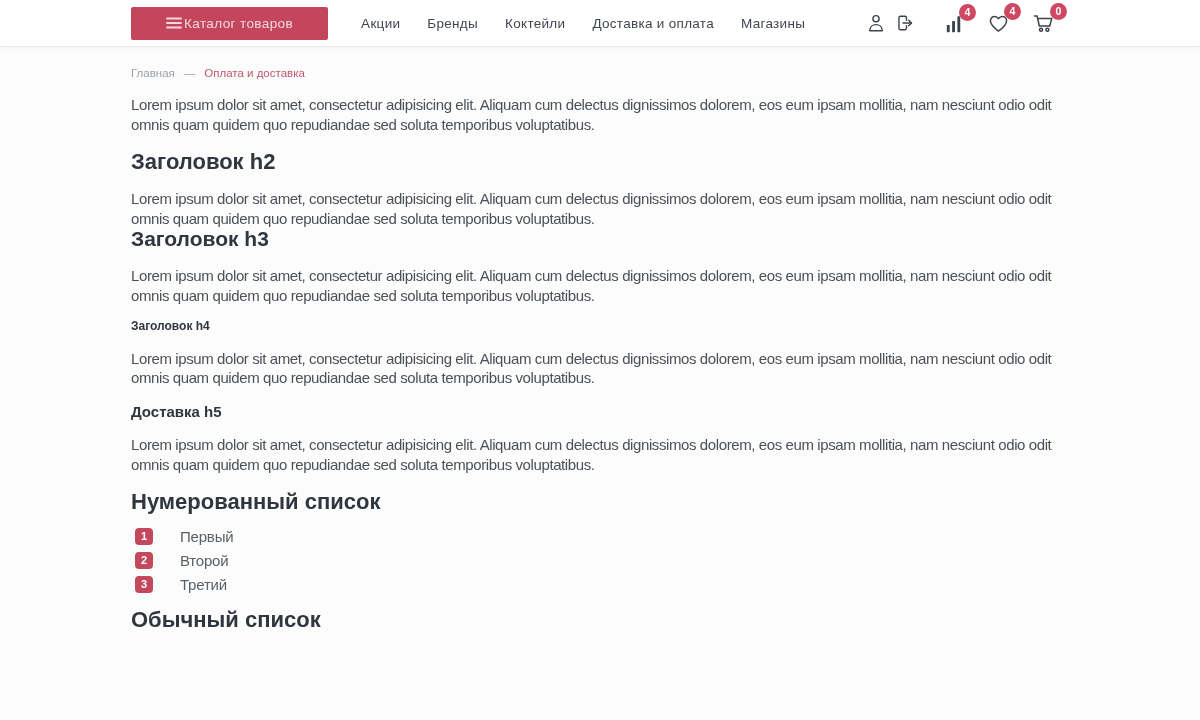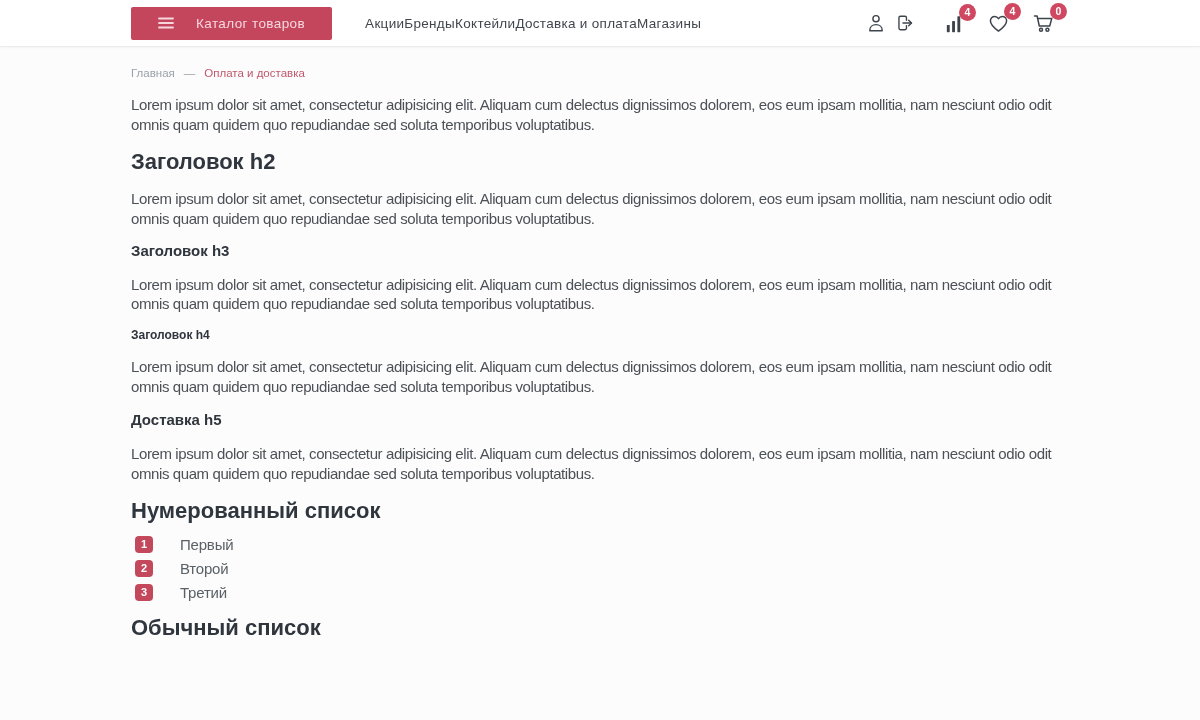--- a/index.html
+++ b/index.html
@@ -21,33 +21,33 @@
   .header-inner {
     margin-left: 131px;
     width: 926px;
     height: 46px;
     display: flex;
     align-items: center;
   }
   .catalog-btn {
     display: inline-flex;
     align-items: center;
-    gap: 22px;
+    gap: 2px;
     height: 33px;
-    padding: 0 27px;
+    padding: 0 35px;
     background: #c4465d;
     color: #f6d7de;
     border: none;
     border-radius: 2px;
     font-family: "Liberation Sans", sans-serif;
     font-size: 13.5px;
     letter-spacing: 0.4px;
     cursor: pointer;
   }
-  nav { display: flex; margin-left: 33px; }
+  nav { display: flex; gap: 27px; margin-left: 33px; }
   nav a {
     font-size: 13.5px;
     color: #40464e;
     letter-spacing: 0.3px;
   }
   .header-icons { margin-left: auto; display: flex; align-items: center; }
   .icon-link { display: inline-flex; position: relative; color: #3d434b; }
   .icon-link + .icon-link { margin-left: 7px; }
   .stat-group { display: flex; align-items: center; gap: 20px; margin-left: 27px; }
   .stat-group .icon-link + .icon-link { margin-left: 0; }
@@ -79,21 +79,21 @@
   }
   .breadcrumb a { color: #9aa1a8; }
   .breadcrumb .sep { color: #9aa1a8; }
   .breadcrumb .current { color: #c0576b; text-align: right; }
 
   
   .container { margin-left: 131px; width: 938px; }
   h1, h2, h3, h4, h5 { color: #30363e; font-weight: 700; line-height: 1.05; }
   h1 { font-size: 31px; margin-top: 40px; letter-spacing: 0.2px; }
   h2 { font-size: 22px; margin-top: 16px; }
-  h3 { font-size: 15px; margin-top: 15px; }
+  h3 { font-size: 21px; }
   h4 { font-size: 12px; margin-top: 15px; }
   h5 { font-size: 15px; margin-top: 16px; }
   p.lorem {
     margin-top: 16px;
     font-size: 15px;
     line-height: 19.5px;
     letter-spacing: -0.4px;
     color: #4c5157;
   }
   h2.num-title { margin-top: 16px; }

